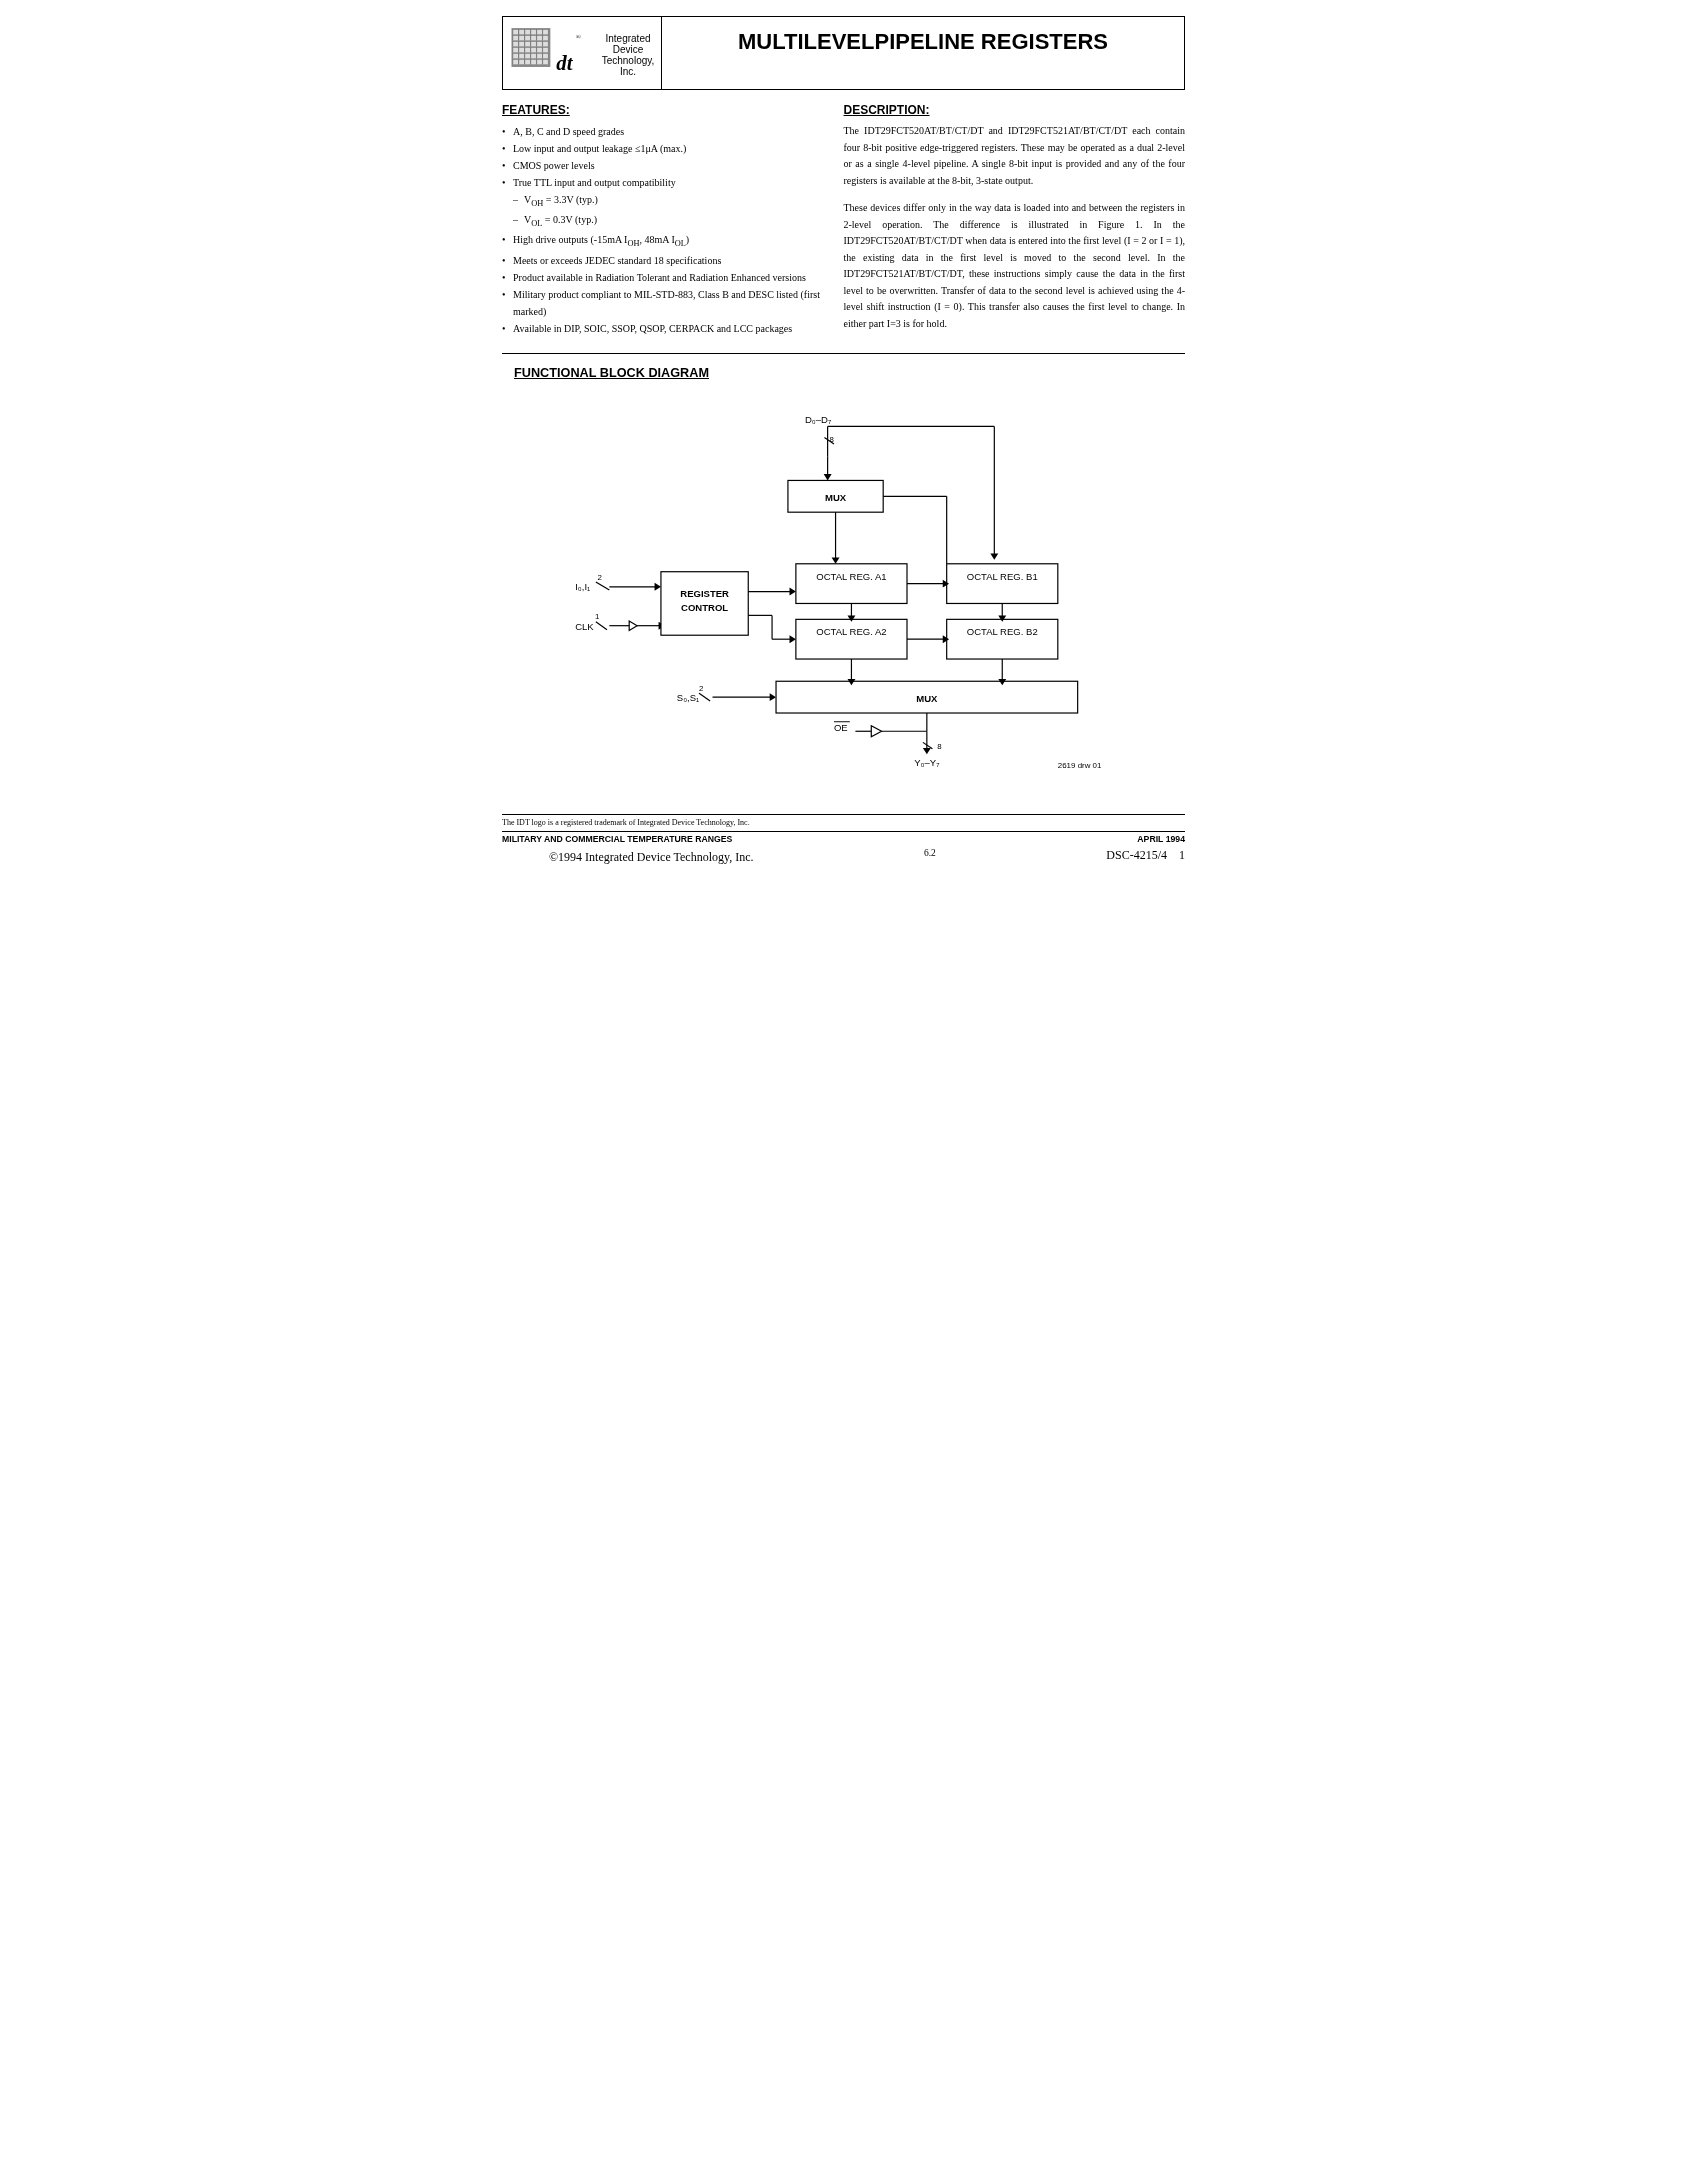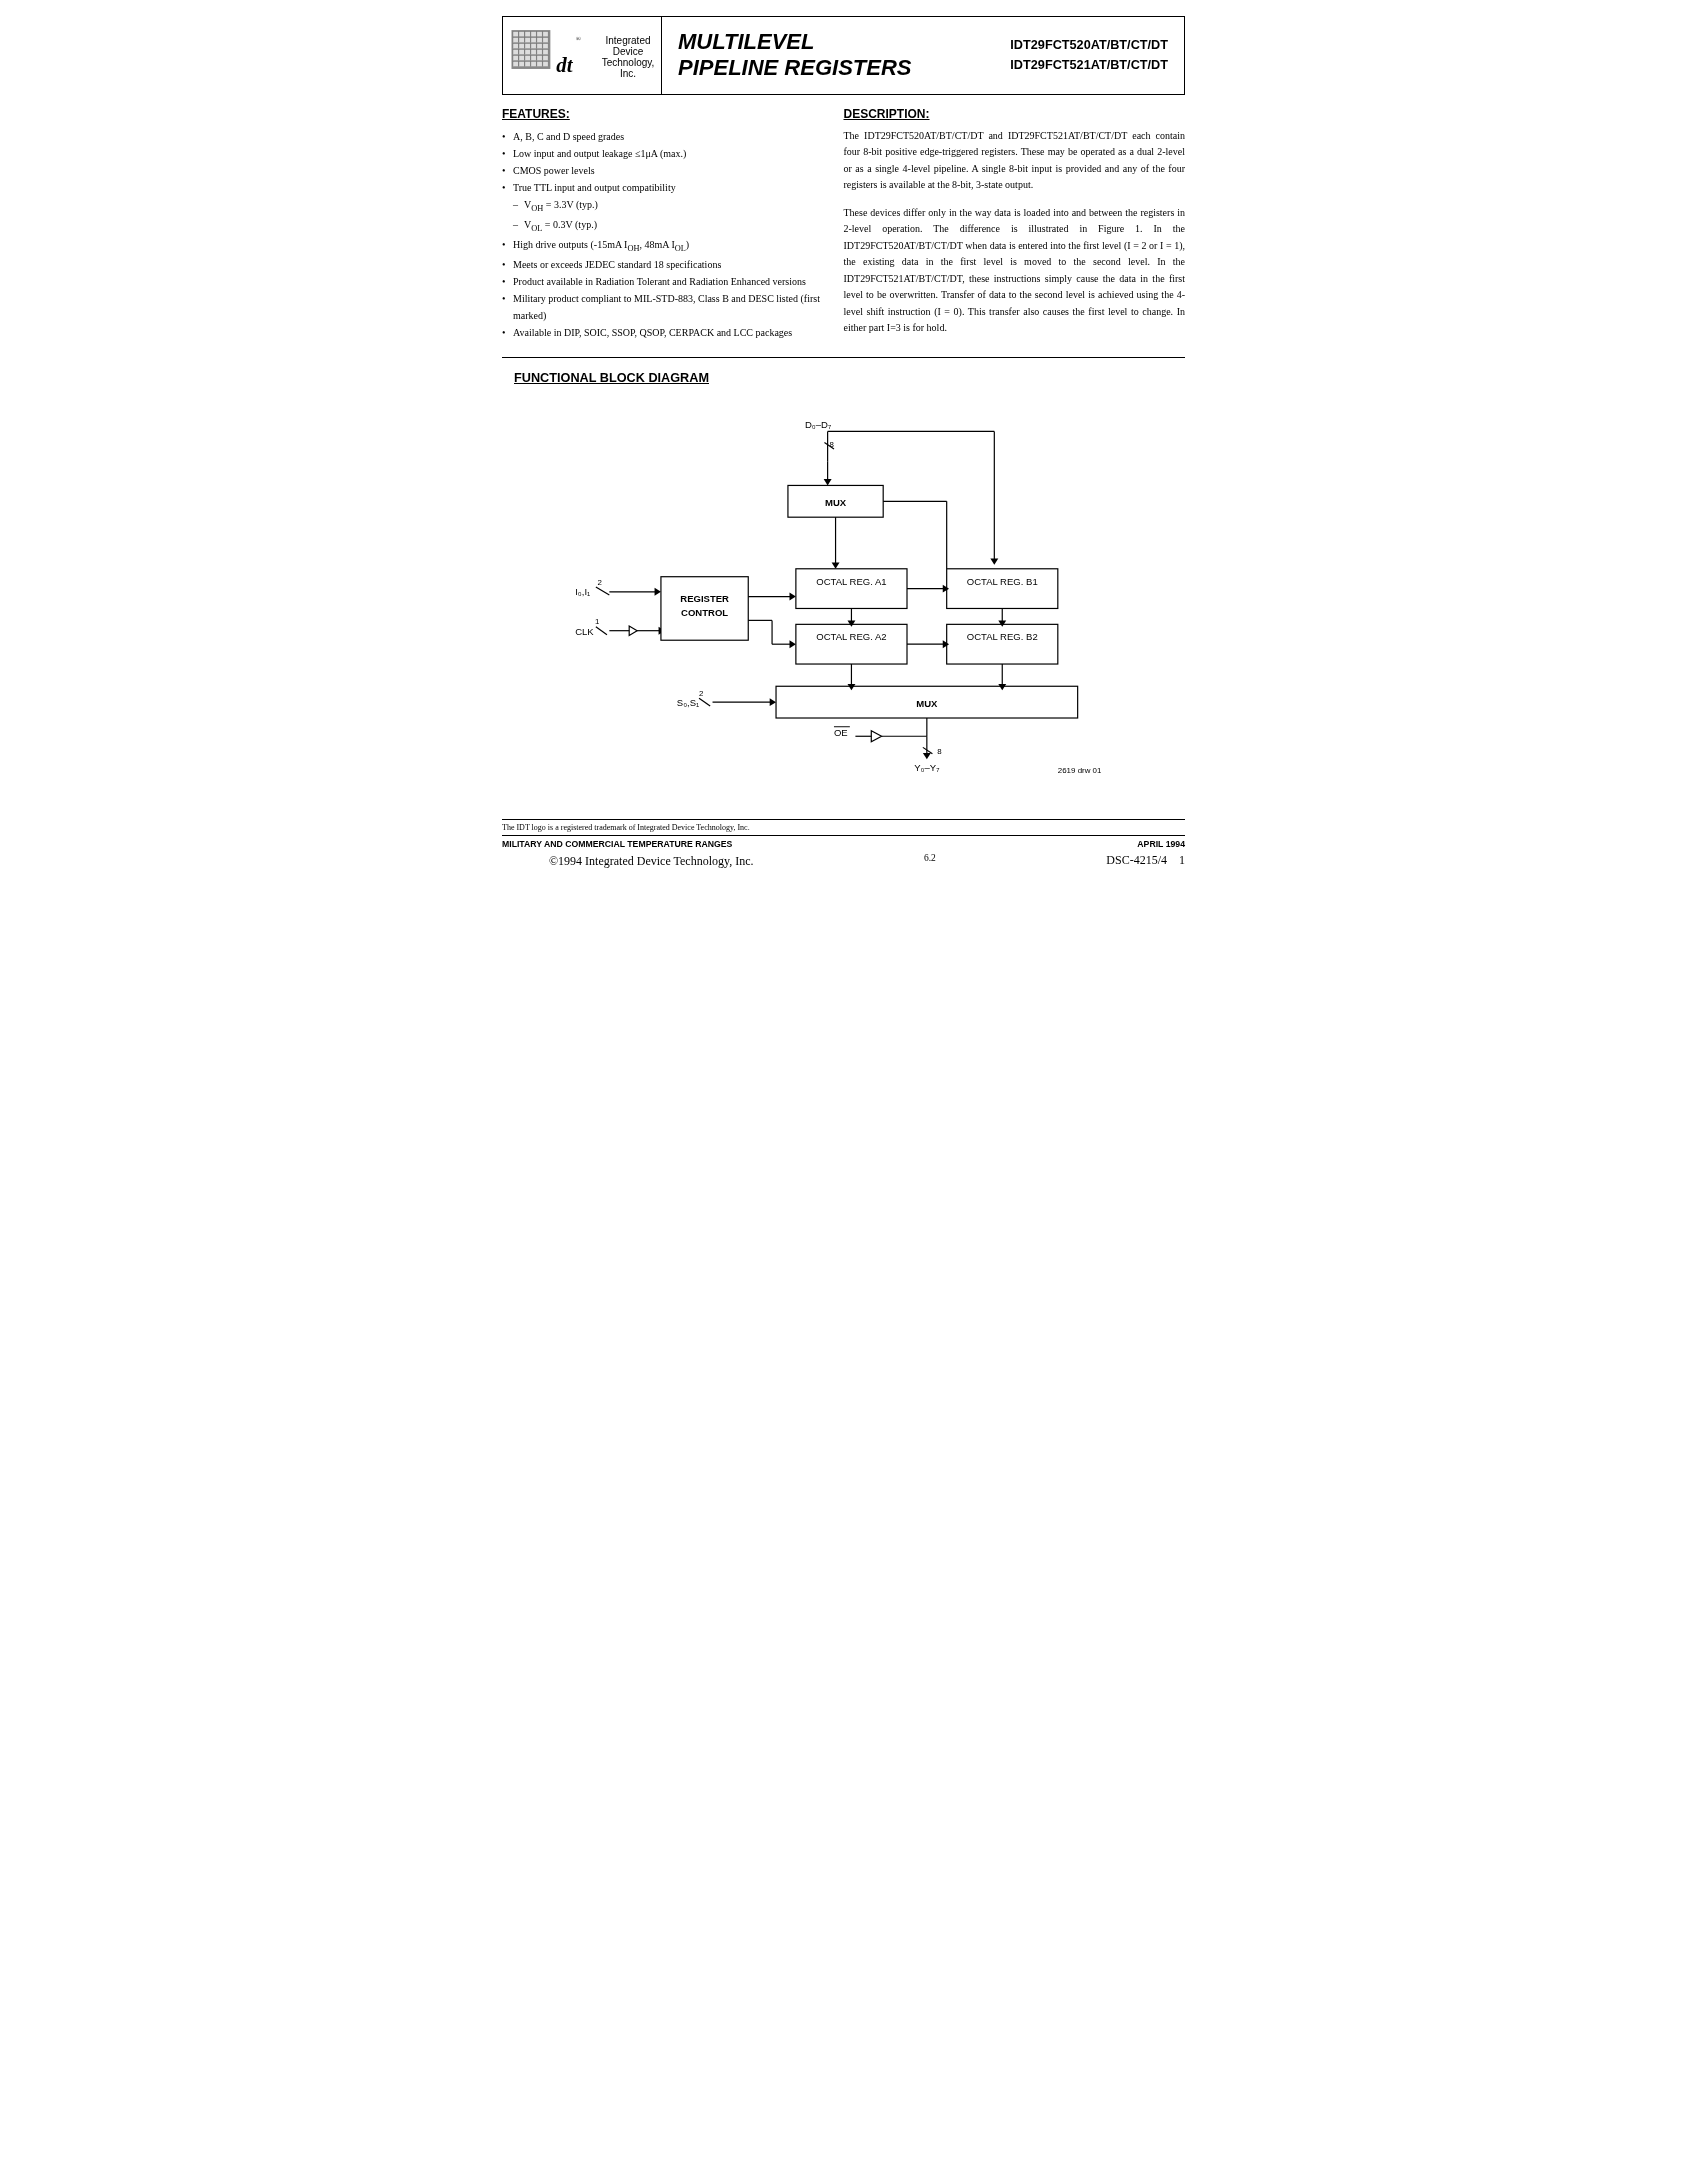--- a/index.html
+++ b/index.html
@@ -39,23 +39,22 @@
       font-size: 10px;
       text-align: center;
       margin-top: 3.2px;
       font-family: Arial, sans-serif;
       margin-left: 21px;
     }
     .header-title {
       flex: 1;
       padding: 12px 16px;
       display: flex;
-      flex-direction: column;
+      flex-direction: row;
       justify-content: center;
-      font-style: italic;
     }
     .header-title h1 {
       font-size: 22px;
       font-weight: bold;
       font-family: Arial, sans-serif;
       line-height: 1.2;
     }
     .header-part {
       padding: 12px 16px;
       display: flex;
@@ -235,24 +234,20 @@
 
         <text x="88" y="16" font-size="9" font-family="serif" fill="#000">®</text>
       </svg>
     </div>
     <div class="logo-text">Integrated Device Technology, Inc.</div>
   </div>
   <div class="header-title">
     <h1>MULTILEVEL</h1>
     <h1>PIPELINE REGISTERS</h1>
   </div>
-  <div class="header-part">
-    <div>IDT29FCT520AT/BT/CT/DT</div>
-    <div>IDT29FCT521AT/BT/CT/DT</div>
-  </div>
 </div>
 
 <div class="two-col">
   <div class="col-left">
     <h2>FEATURES:</h2>
     <ul class="features-list">
       <li>A, B, C and D speed grades</li>
       <li>Low input and output leakage ≤1μA (max.)</li>
       <li>CMOS power levels</li>
       <li>True TTL input and output compatibility</li>

